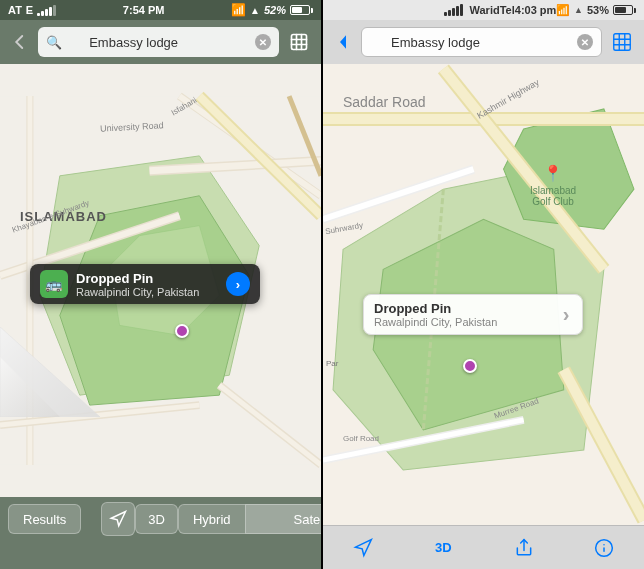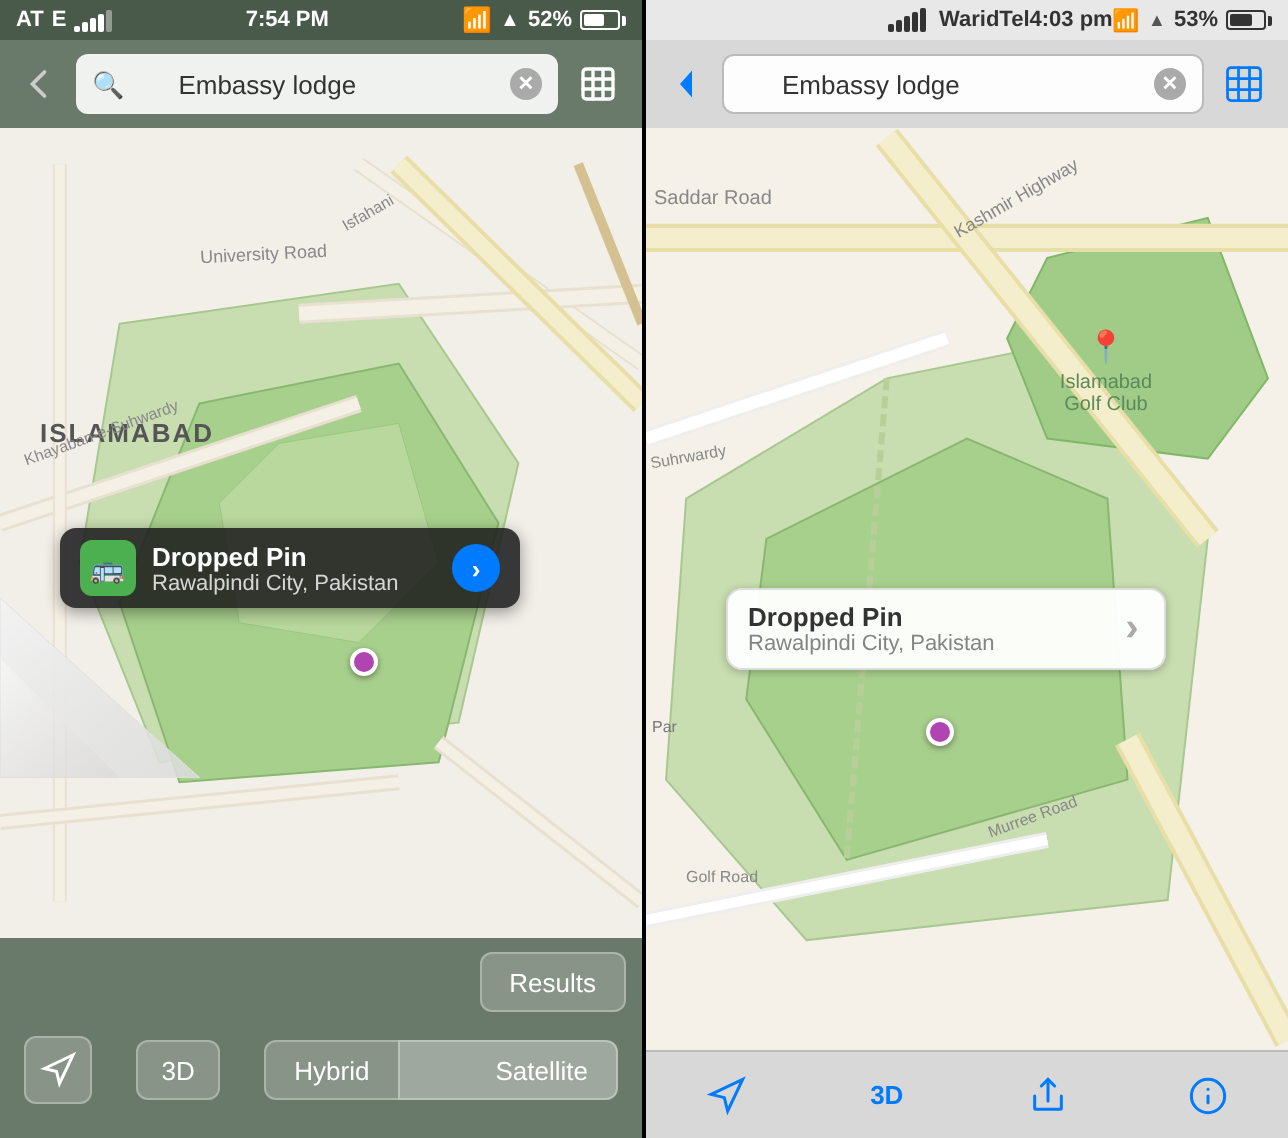--- a/index.html
+++ b/index.html
@@ -246,24 +246,24 @@
       position: absolute;
       bottom: 80px;
       left: 0;
       width: 100px;
       height: 90px;
       z-index: 25;
     }
 
     
     .bottom-toolbar-left {
-      height: 100px;
+      height: 72px;
       background: #6a7a6a;
       display: flex;
-      flex-direction: column;
+      flex-direction: row;
       padding: 0;
       flex-shrink: 0;
       z-index: 10;
     }
     .toolbar-row-top {
       height: 44px;
       display: flex;
       align-items: center;
       justify-content: flex-end;
       padding: 0 8px;
@@ -369,21 +369,21 @@
         <span style="height:5px"></span>
         <span style="height:7px"></span>
         <span style="height:9px"></span>
         <span style="height:11px; opacity:0.4"></span>
       </div>
     </div>
     <span>7:54 PM</span>
     <div class="status-right">
       <span style="font-size:12px;">📶</span>
       <span style="font-size:10px;">▲</span>
-      <span style="font-size:11px;">52%</span>
+      <span style="font-size:11px;font-style:italic;">52%</span>
       <div class="battery-icon">
         <div class="battery-body">
           <div class="battery-fill" style="width:10px;"></div>
         </div>
         <div class="battery-tip"></div>
       </div>
     </div>
   </div>
 
   <div class="search-bar">
@@ -571,21 +571,21 @@
 
         <line x1="240" y1="300" x2="320" y2="450" stroke="#e8dfa8" stroke-width="14"></line>
         <line x1="240" y1="300" x2="320" y2="450" stroke="#f5eecc" stroke-width="10"></line>
 
         <line x1="0" y1="390" x2="200" y2="350" stroke="#eee" stroke-width="8"></line>
         <line x1="0" y1="390" x2="200" y2="350" stroke="#fff" stroke-width="5"></line>
 
         <line x1="120" y1="120" x2="100" y2="360" stroke="#b8d098" stroke-width="3" stroke-dasharray="6,3"></line>
       </svg>
 
-      <div style="position:absolute; top:30px; left:4px; font-size:10px; color:#888; white-space:nowrap;text-align:right;">Saddar Road</div>
+      <div style="position:absolute; top:30px; left:20px; font-size:14px; color:#888; white-space:nowrap;text-align:right;">Saddar Road</div>
       <div style="position:absolute; top:30px; left:150px; font-size:9px; color:#888; white-space:nowrap; transform:rotate(-30deg);">Kashmir Highway</div>
       <div style="position:absolute; top:160px; left:2px; font-size:8px; color:#888; transform:rotate(-10deg);">Suhrwardy</div>
       <div style="position:absolute; top:340px; left:170px; font-size:8px; color:#888; transform:rotate(-20deg); white-space:nowrap;">Murree Road</div>
       <div style="position:absolute; top:370px; left:20px; font-size:8px; color:#888;">Golf Road</div>
       <div style="position:absolute; top:295px; left:3px; font-size:8px; color:#777;">Par</div>
 
       <div class="golf-label" style="top:100px; left:195px; width:70px;">
         <div style="font-size:16px; margin-bottom:2px;">📍</div>
         <div>Islamabad<br>Golf Club</div>
       </div>

